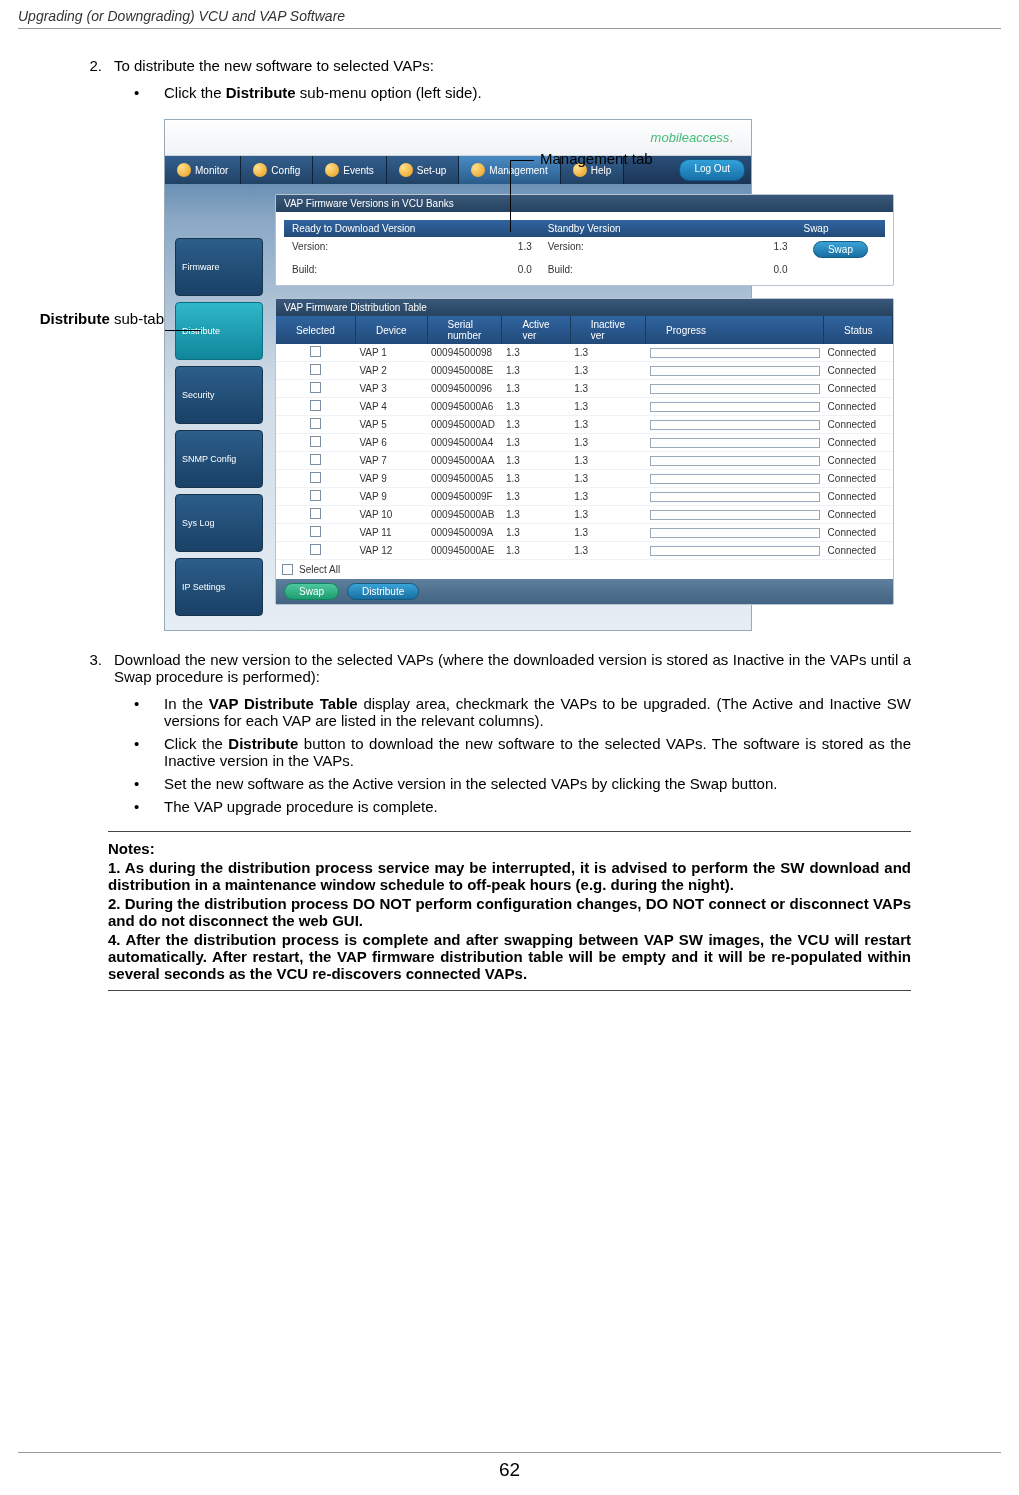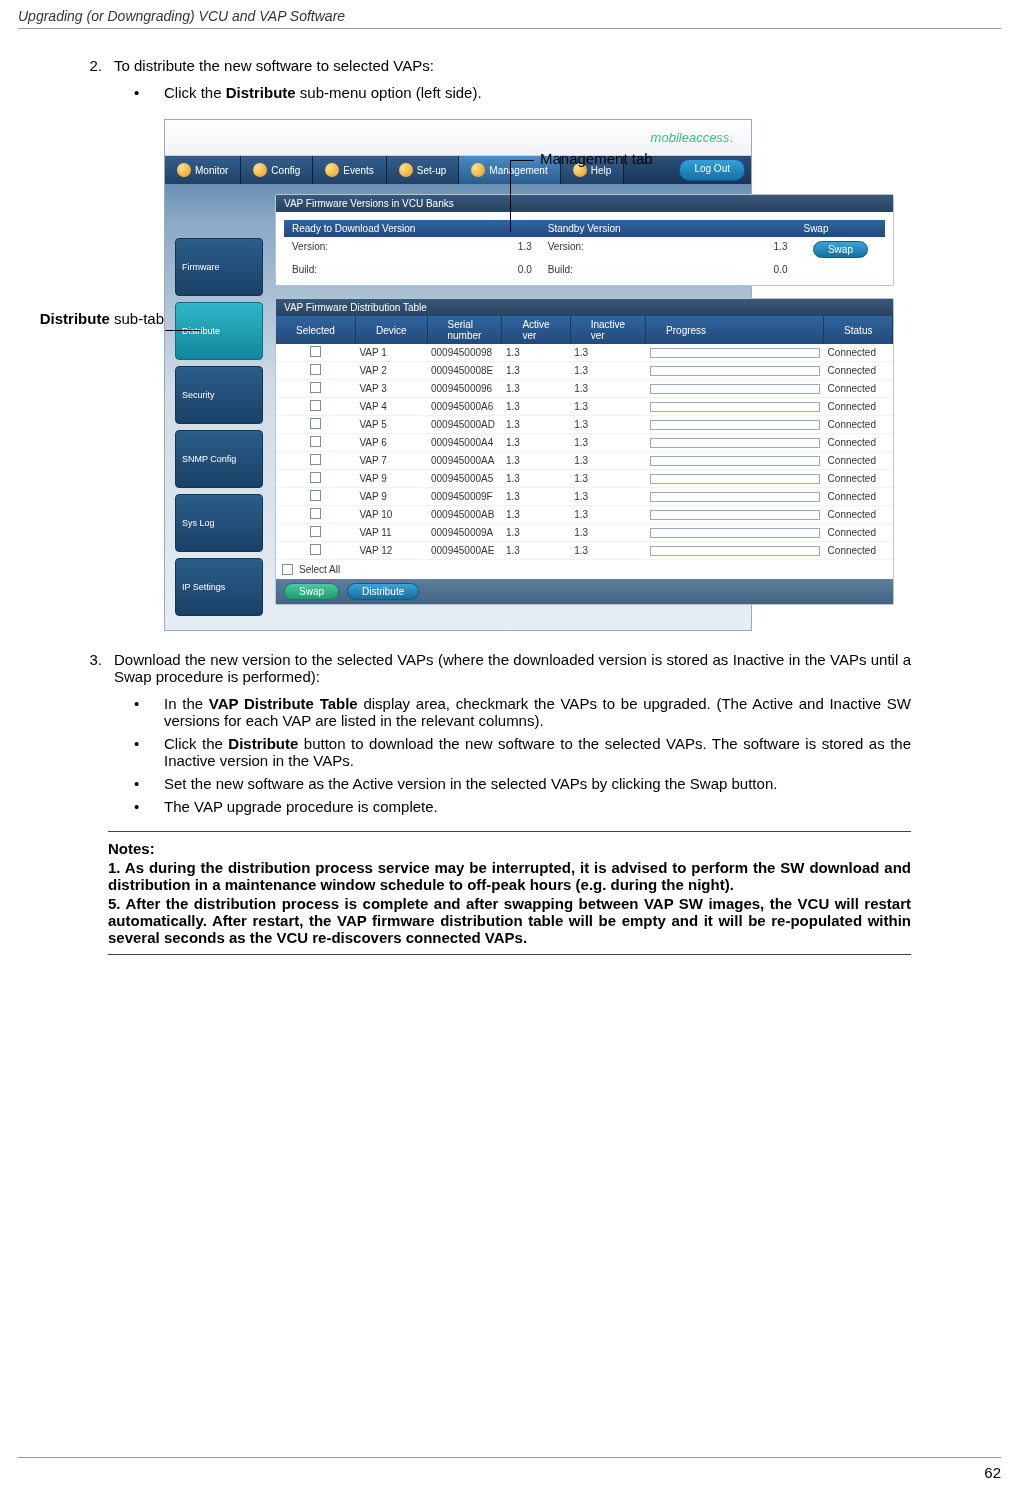--- a/index.html
+++ b/index.html
@@ -197,22 +197,22 @@
     font-weight: bold;
   }
   .notes-block .note-line { margin: 2px 0; }
 
   .footer {
     position: absolute;
     bottom: 14px;
     left: 18px; right: 18px;
     border-top: 1px solid #999;
     display: flex;
-    justify-content: flex-end;
-    font-size: 15px;
+    justify-content: center;
+    font-size: 19px;
     padding-top: 6px;
   }
   .footer .pg { }
   .footer .doc { font-weight: bold; }
 </style>
 </head>
 <body>
 
 <div class="page">
   <div class="header-line">Upgrading (or Downgrading) VCU and VAP Software</div>
@@ -502,20 +502,21 @@
       </div>
       <div class="bullet-item">
         <div class="bullet-dot">•</div>
         <div class="bullet-body">The VAP upgrade procedure is complete.</div>
       </div>
     </div>
 
     <div class="notes-block">
       <div class="note-line">Notes:</div>
       <div class="note-line">1. As during the distribution process service may be interrupted, it is advised to perform the SW download and distribution in a maintenance window schedule to off-peak hours (e.g. during the night).</div>
-      <div class="note-line">5. After the distribution process is complete and after swapping between VAP SW images, the VCU will restart automatically. After restart, the VAP firmware distribution table will be empty and it will be re-populated within several seconds as the VCU re-discovers connected VAPs.</div>
+      <div class="note-line">2. During the distribution process DO NOT perform configuration changes, DO NOT connect or disconnect VAPs and do not disconnect the web GUI.</div>
+      <div class="note-line">4. After the distribution process is complete and after swapping between VAP SW images, the VCU will restart automatically. After restart, the VAP firmware distribution table will be empty and it will be re-populated within several seconds as the VCU re-discovers connected VAPs.</div>
     </div>
   </div>
 </div>
 
 <div class="footer">
   <span class="pg">62</span>
 </div>
 
 </body></html>

